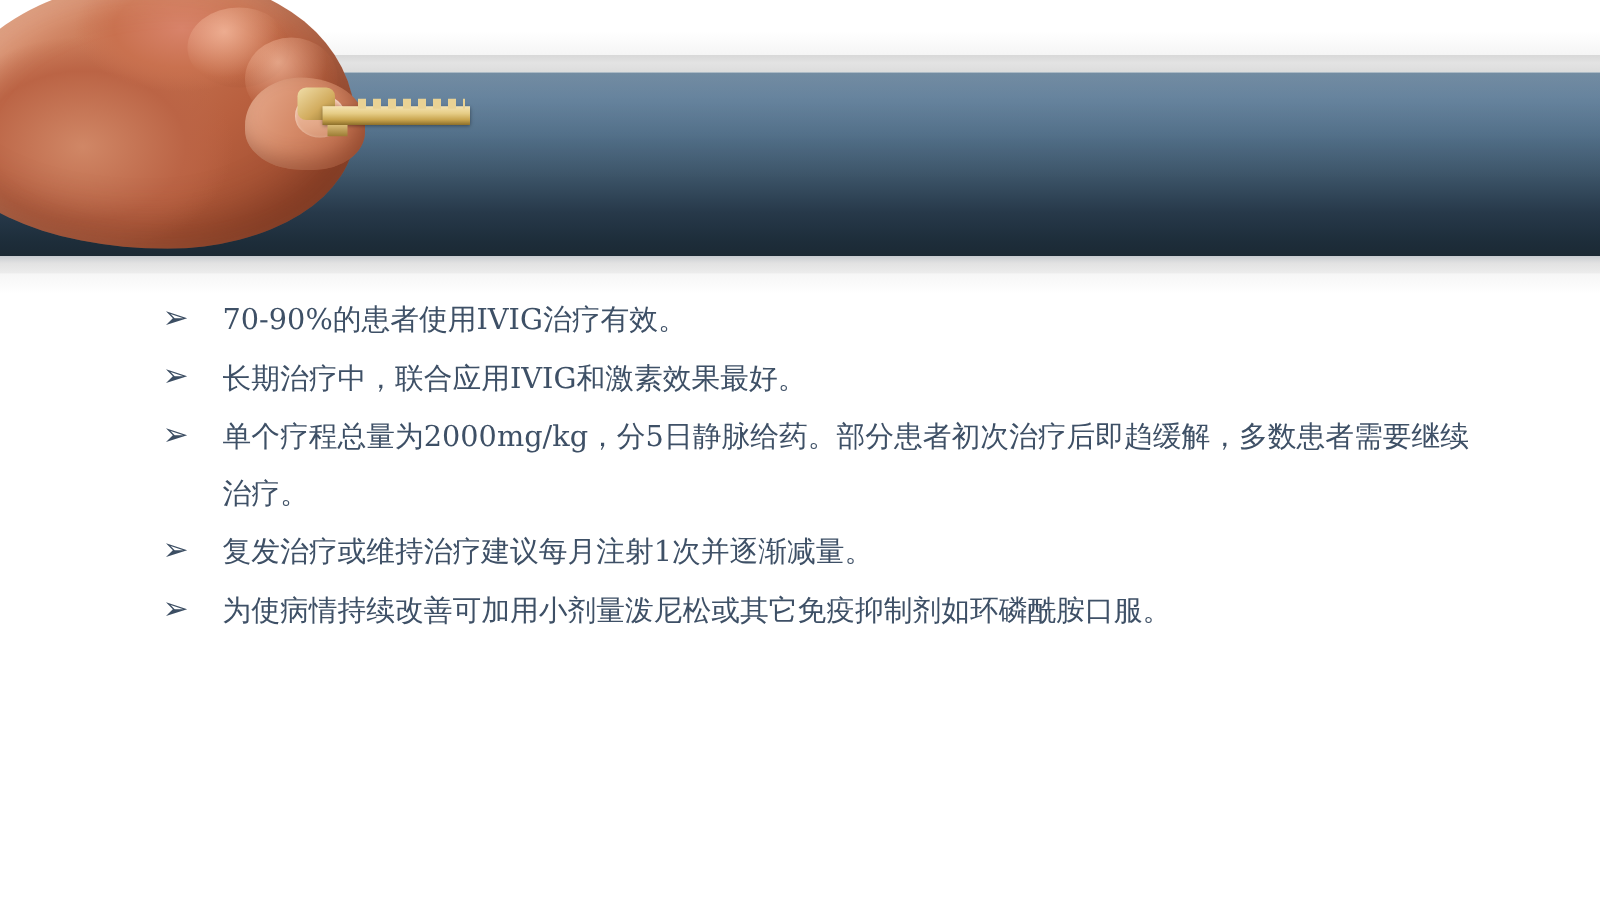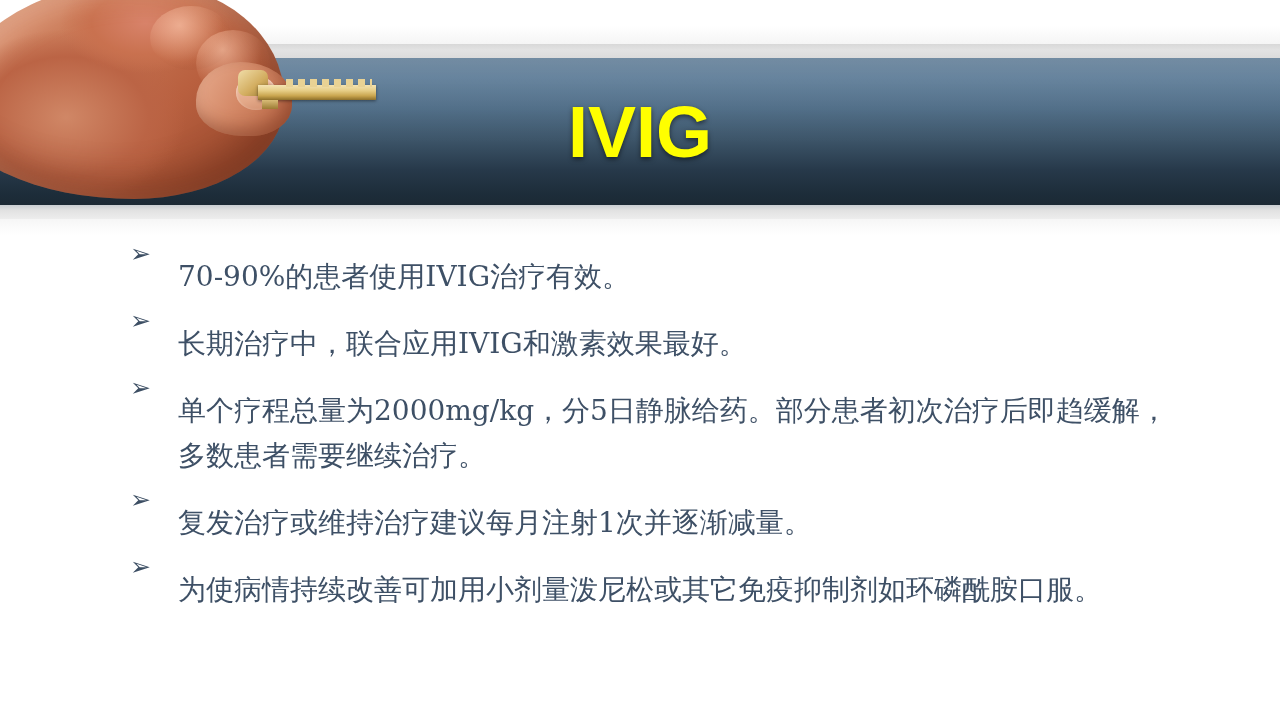--- a/index.html
+++ b/index.html
@@ -233,25 +233,24 @@
     width: 48px;
     color: #3c4e63;
     font-size: 25px;
     line-height: 40px;
     font-family: "DejaVu Sans", sans-serif;
   }
 
   .bullet-text {
     flex: 1 1 auto;
     color: #3e5066;
-    font-size: 28px;
+    font-size: 23px;
     line-height: 45px;
     font-family: "DejaVu Serif", "Liberation Serif", serif;
     letter-spacing: 0px;
-    margin-top: 20px;
   }
 </style>
 </head>
 <body>
 
 <div class="slide">
 
   <div class="banner-wrap">
     <div class="banner-top-fade"></div>
     <div class="banner-edge-top"></div>
@@ -266,21 +265,20 @@
       <div class="knuckle k3"></div>
       <div class="thumb"></div>
       <div class="nail"></div>
       <div class="key-bow"></div>
       <div class="key-blade"></div>
       <div class="key-teeth"></div>
       <div class="key-notch"></div>
       <div class="photo-fade-right"></div>
     </div>
 
-    <div class="title">IVIG</div>
   </div>
 
   <div class="body-list">
 
     <div class="bullet-row">
       <span class="bullet-marker">➢</span>
       <span class="bullet-text">70-90%的患者使用IVIG治疗有效。</span>
     </div>
 
     <div class="bullet-row">

